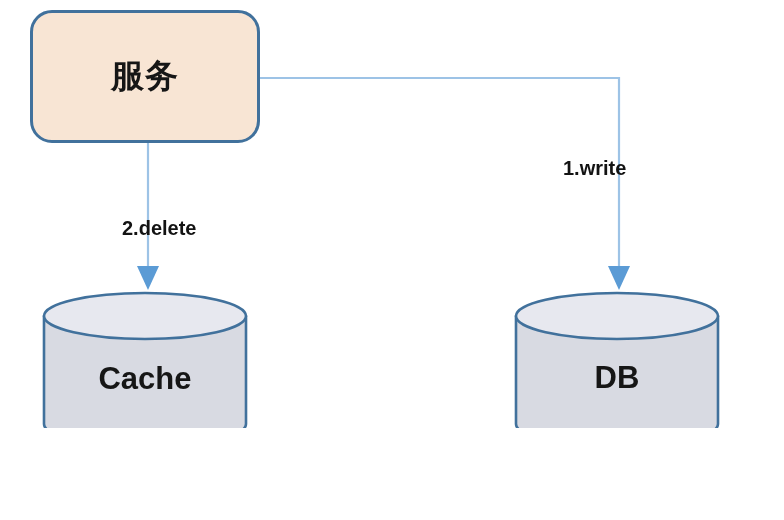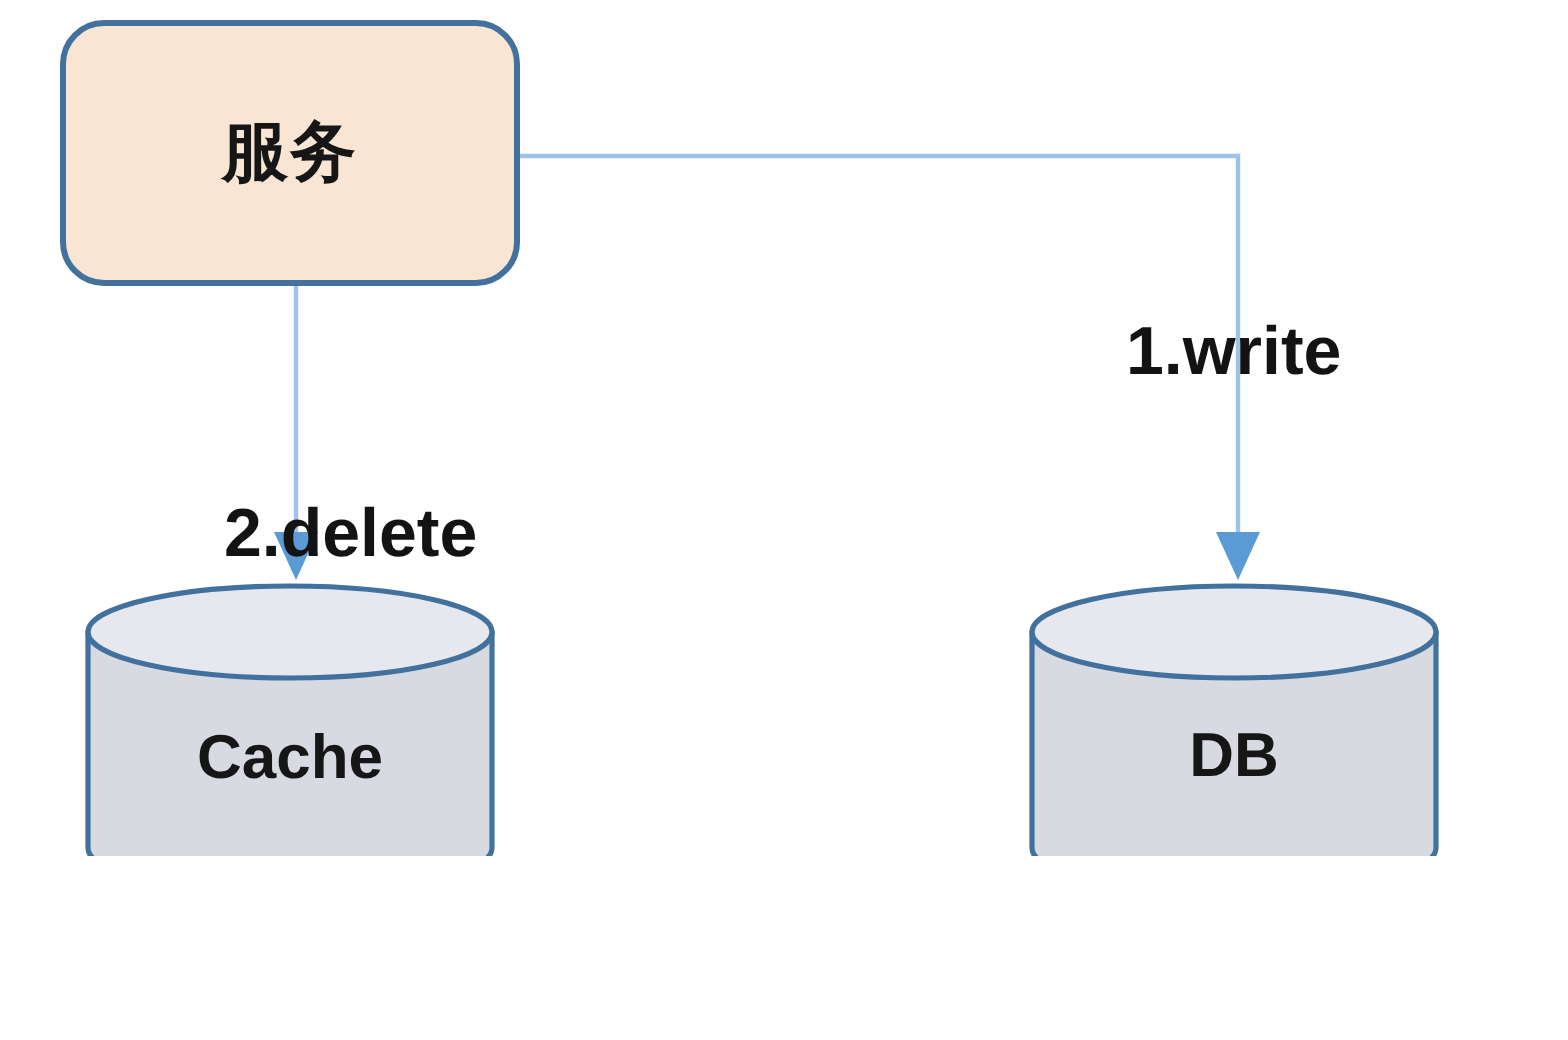--- a/index.html
+++ b/index.html
@@ -42,27 +42,27 @@
     text-align: center;
     font-size: 31px;
     font-weight: 700;
     color: #161616;
   }
   .cyl-label.cache { left: 44px;  top: 361px; }
   .cyl-label.db    { left: 516px; top: 360px; }
   
   .edge-label {
     position: absolute;
-    font-size: 34px;
+    font-size: 20px;
     font-weight: 700;
     color: #131313;
     white-space: nowrap;
   }
   .edge-label.write  { left: 563px; top: 157px; }
-  .edge-label.delete { left: 112px; top: 217px; margin-top: 31px; }
+  .edge-label.delete { left: 122px; top: 217px; }
   
   .caption {
     position: absolute;
     left: 199px; top: 482px;
     font-family: "Liberation Serif", serif;
     font-size: 25px;
     color: #1c1c1c;
     white-space: nowrap;
     line-height: 30px;
   }

